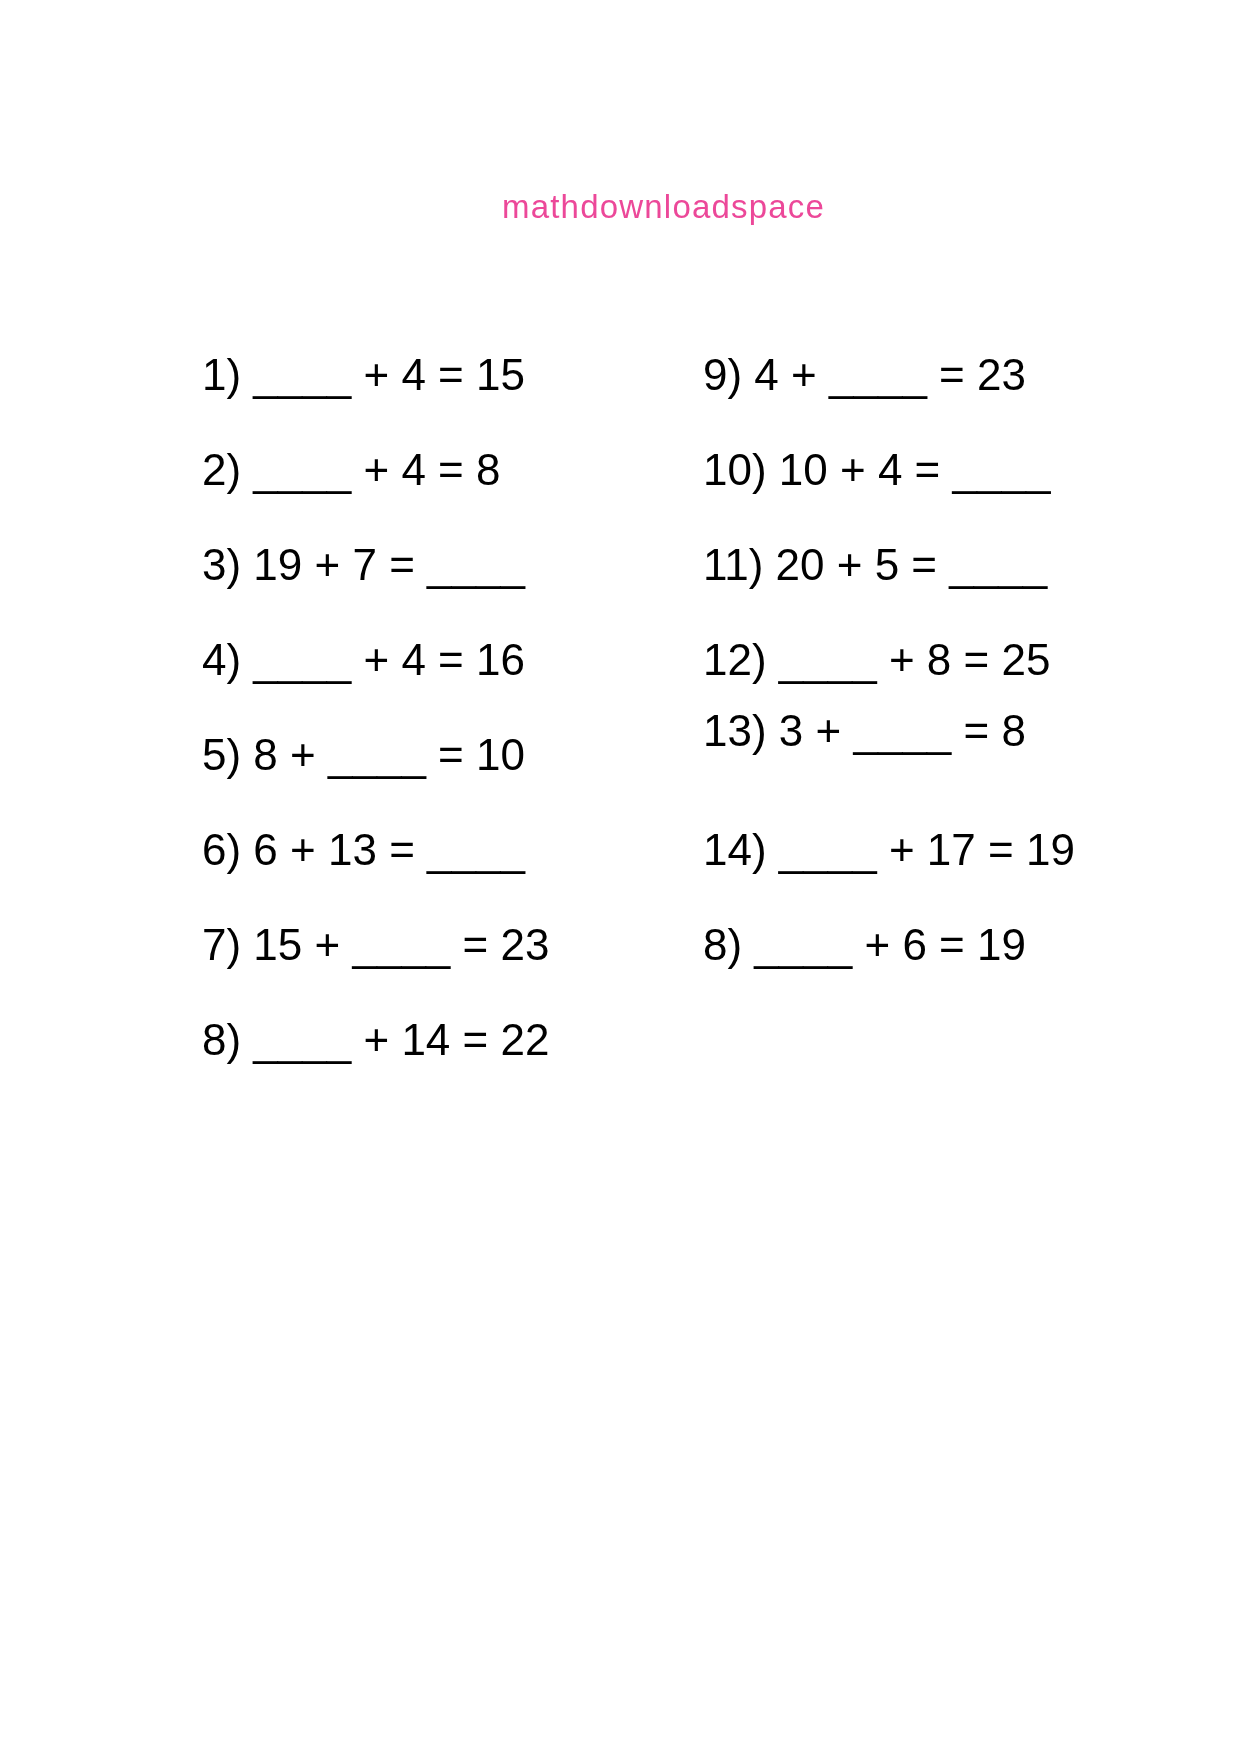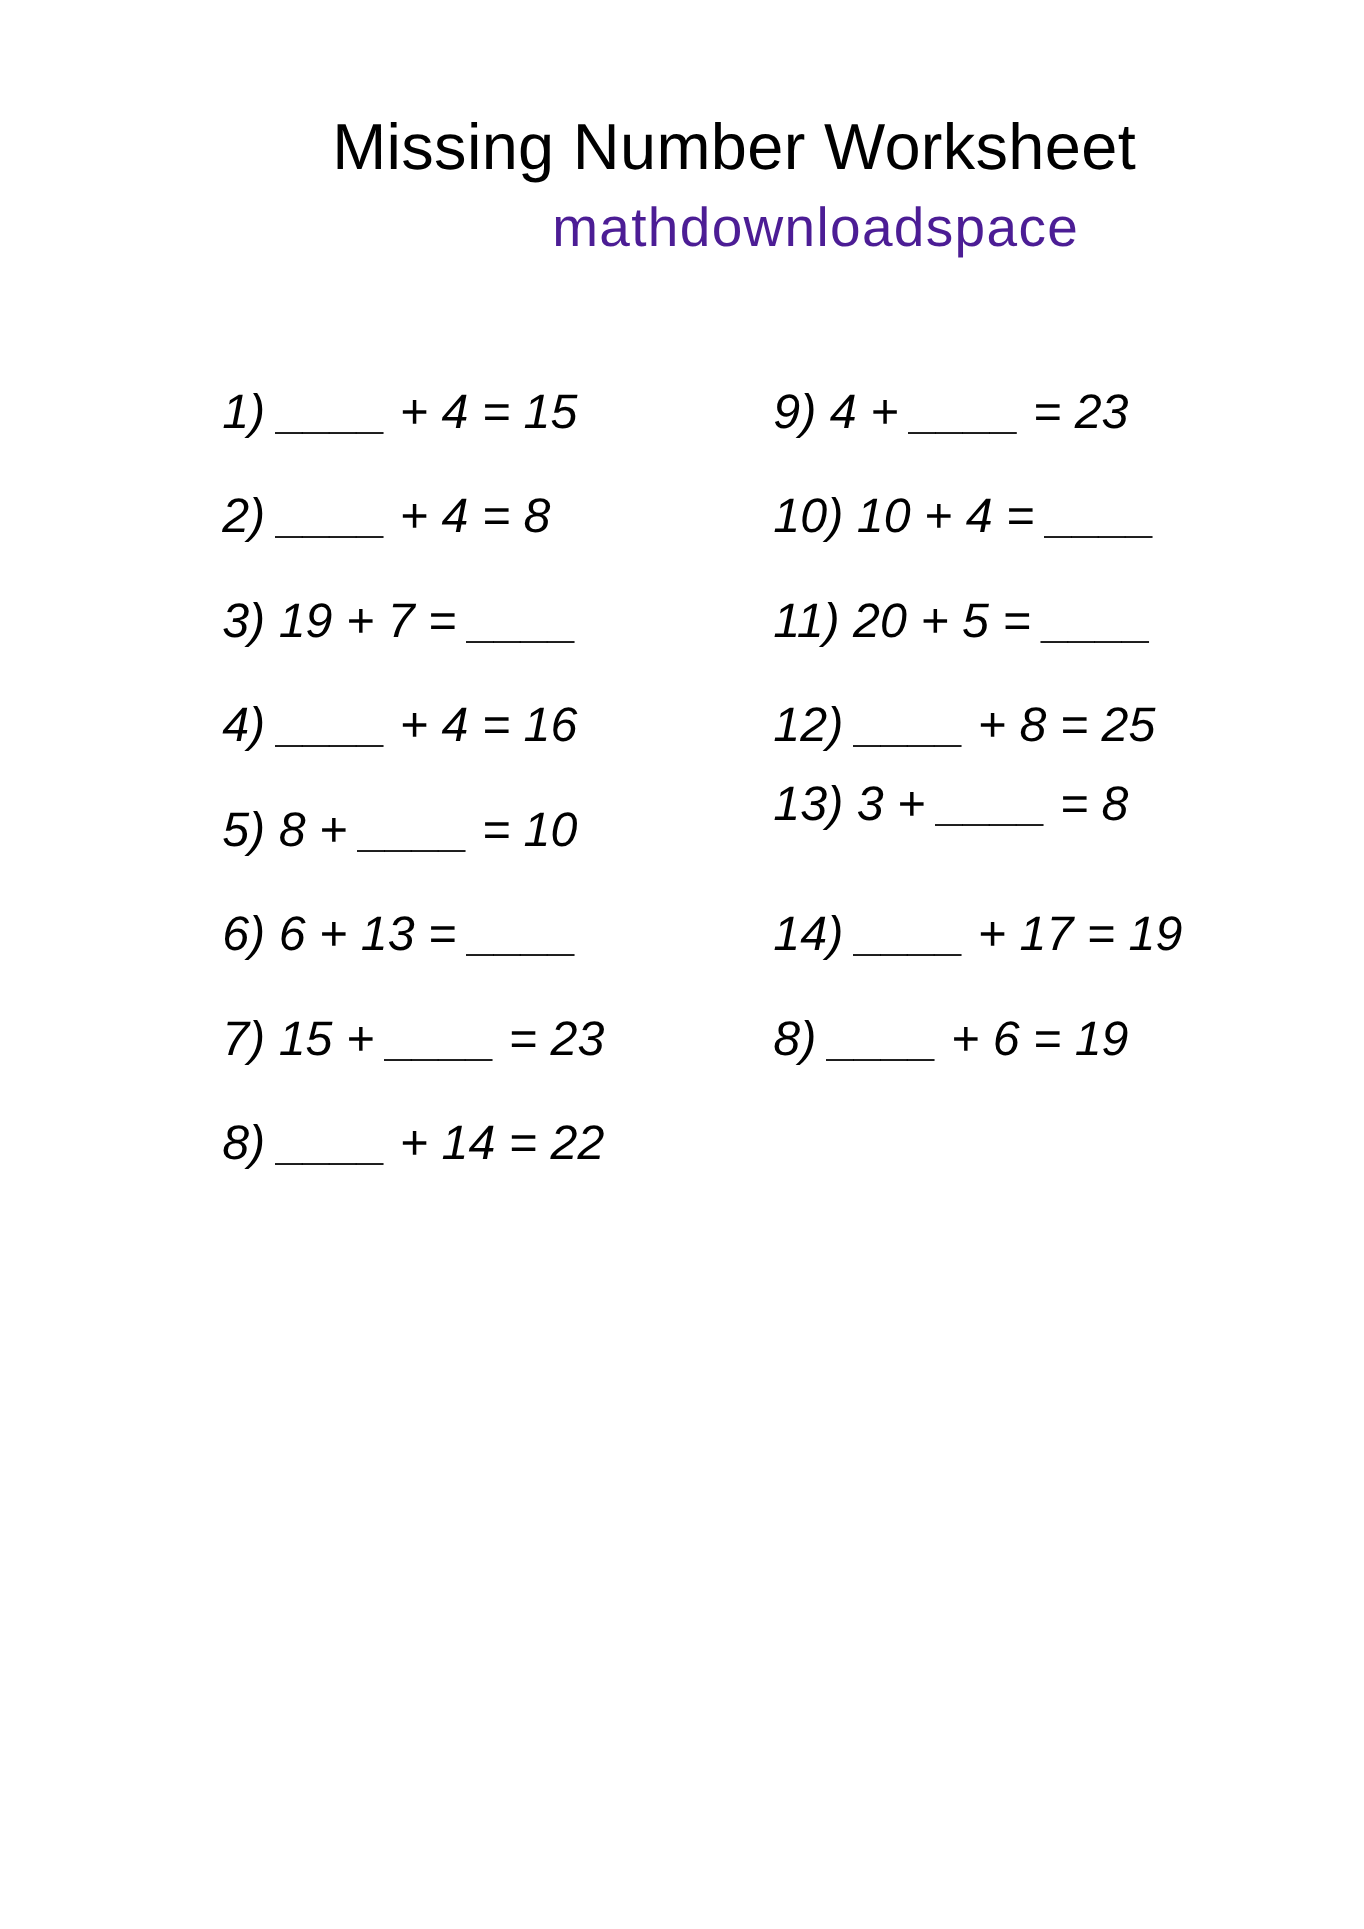--- a/index.html
+++ b/index.html
@@ -30,48 +30,46 @@
       font-size: 59px;
       line-height: 70px;
       white-space: nowrap;
       color: #000000;
       letter-spacing: 0.3px;
     }
     .subtitle {
       position: absolute;
       left: 502px;
       top: 185px;
-      font-size: 50px;
+      font-size: 33px;
       line-height: 44px;
       white-space: nowrap;
-      color: #4c1d95;
+      color: #ec4899;
       letter-spacing: 1.2px;
     }
     .column {
       position: absolute;
       top: 0;
     }
     .column.left { left: 202px; }
     .column.right { left: 703px; }
     .problem {
       position: absolute;
       left: 0;
       font-size: 44px;
       line-height: 50px;
       white-space: nowrap;
       color: #000000;
-      font-style: italic;
     }
     .problem .num { margin-right: 0; }
   </style>
 </head>
 <body>
 
 <div class="page">
-  <div class="title">Missing Number Worksheet</div>
   <div class="subtitle">mathdownloadspace</div>
 
   <div class="column left">
     <div class="problem" style="top:350px"><span class="num">1)</span> <span>____ + 4 = 15</span></div>
     <div class="problem" style="top:445px"><span class="num">2)</span> <span>____ + 4 = 8</span></div>
     <div class="problem" style="top:540px"><span class="num">3)</span> <span>19 + 7 = ____</span></div>
     <div class="problem" style="top:635px"><span class="num">4)</span> <span>____ + 4 = 16</span></div>
     <div class="problem" style="top:730px"><span class="num">5)</span> <span>8 + ____ = 10</span></div>
     <div class="problem" style="top:825px"><span class="num">6)</span> <span>6 + 13 = ____</span></div>
     <div class="problem" style="top:920px"><span class="num">7)</span> <span>15 + ____ = 23</span></div>

